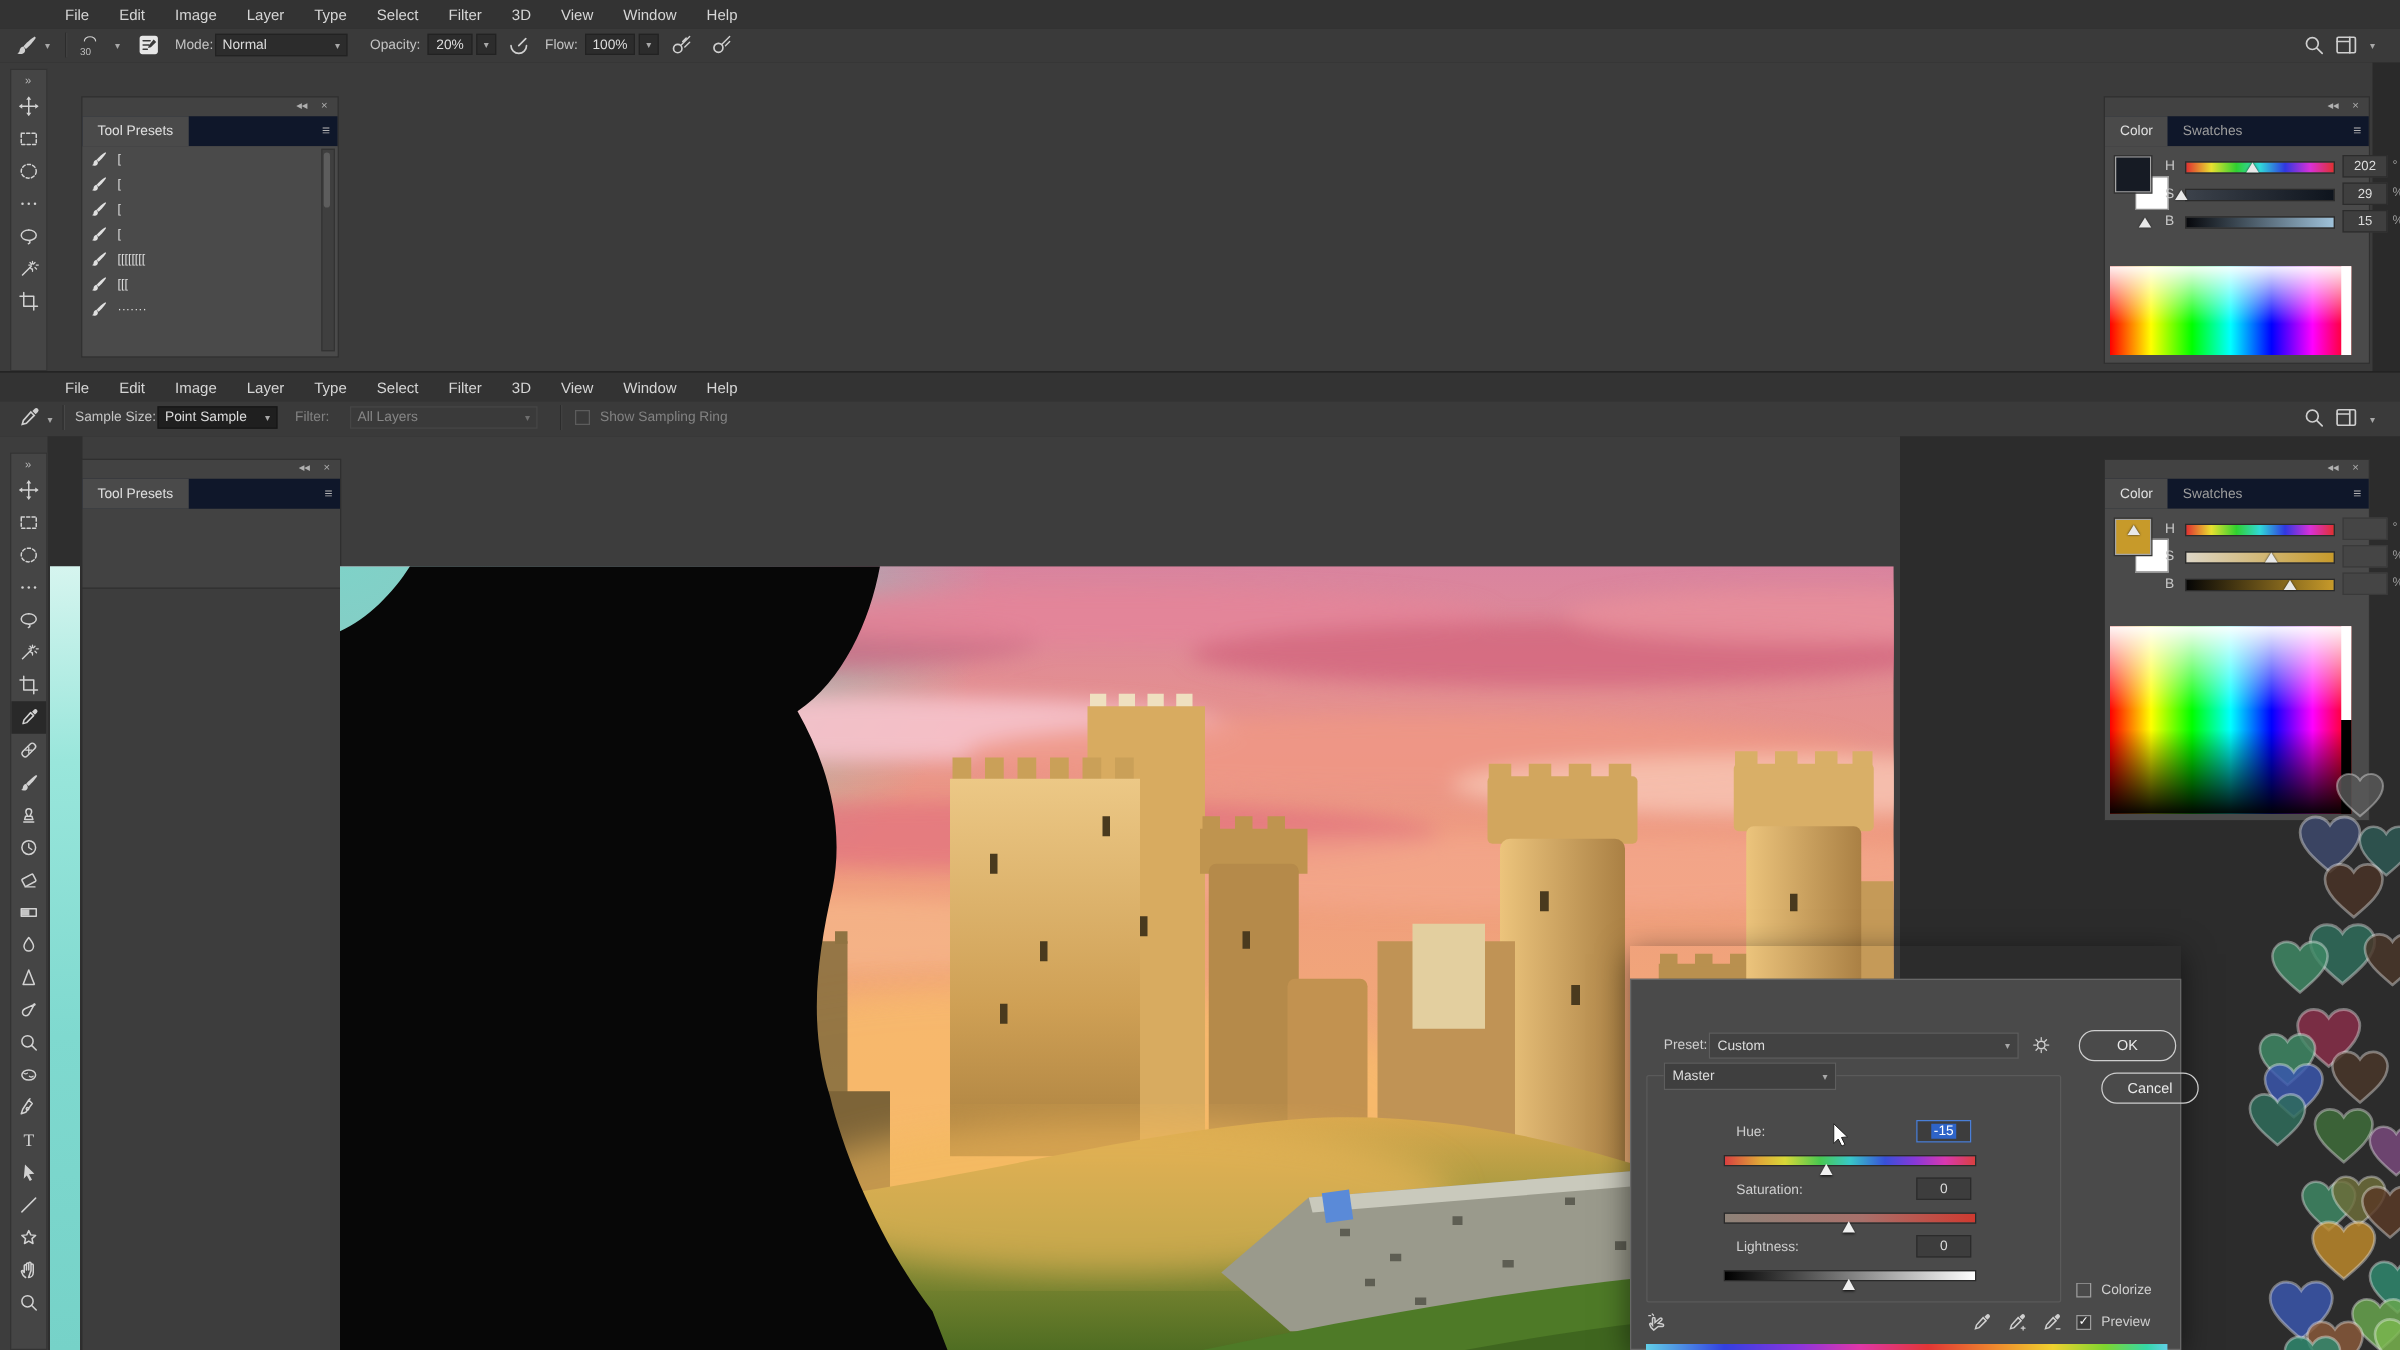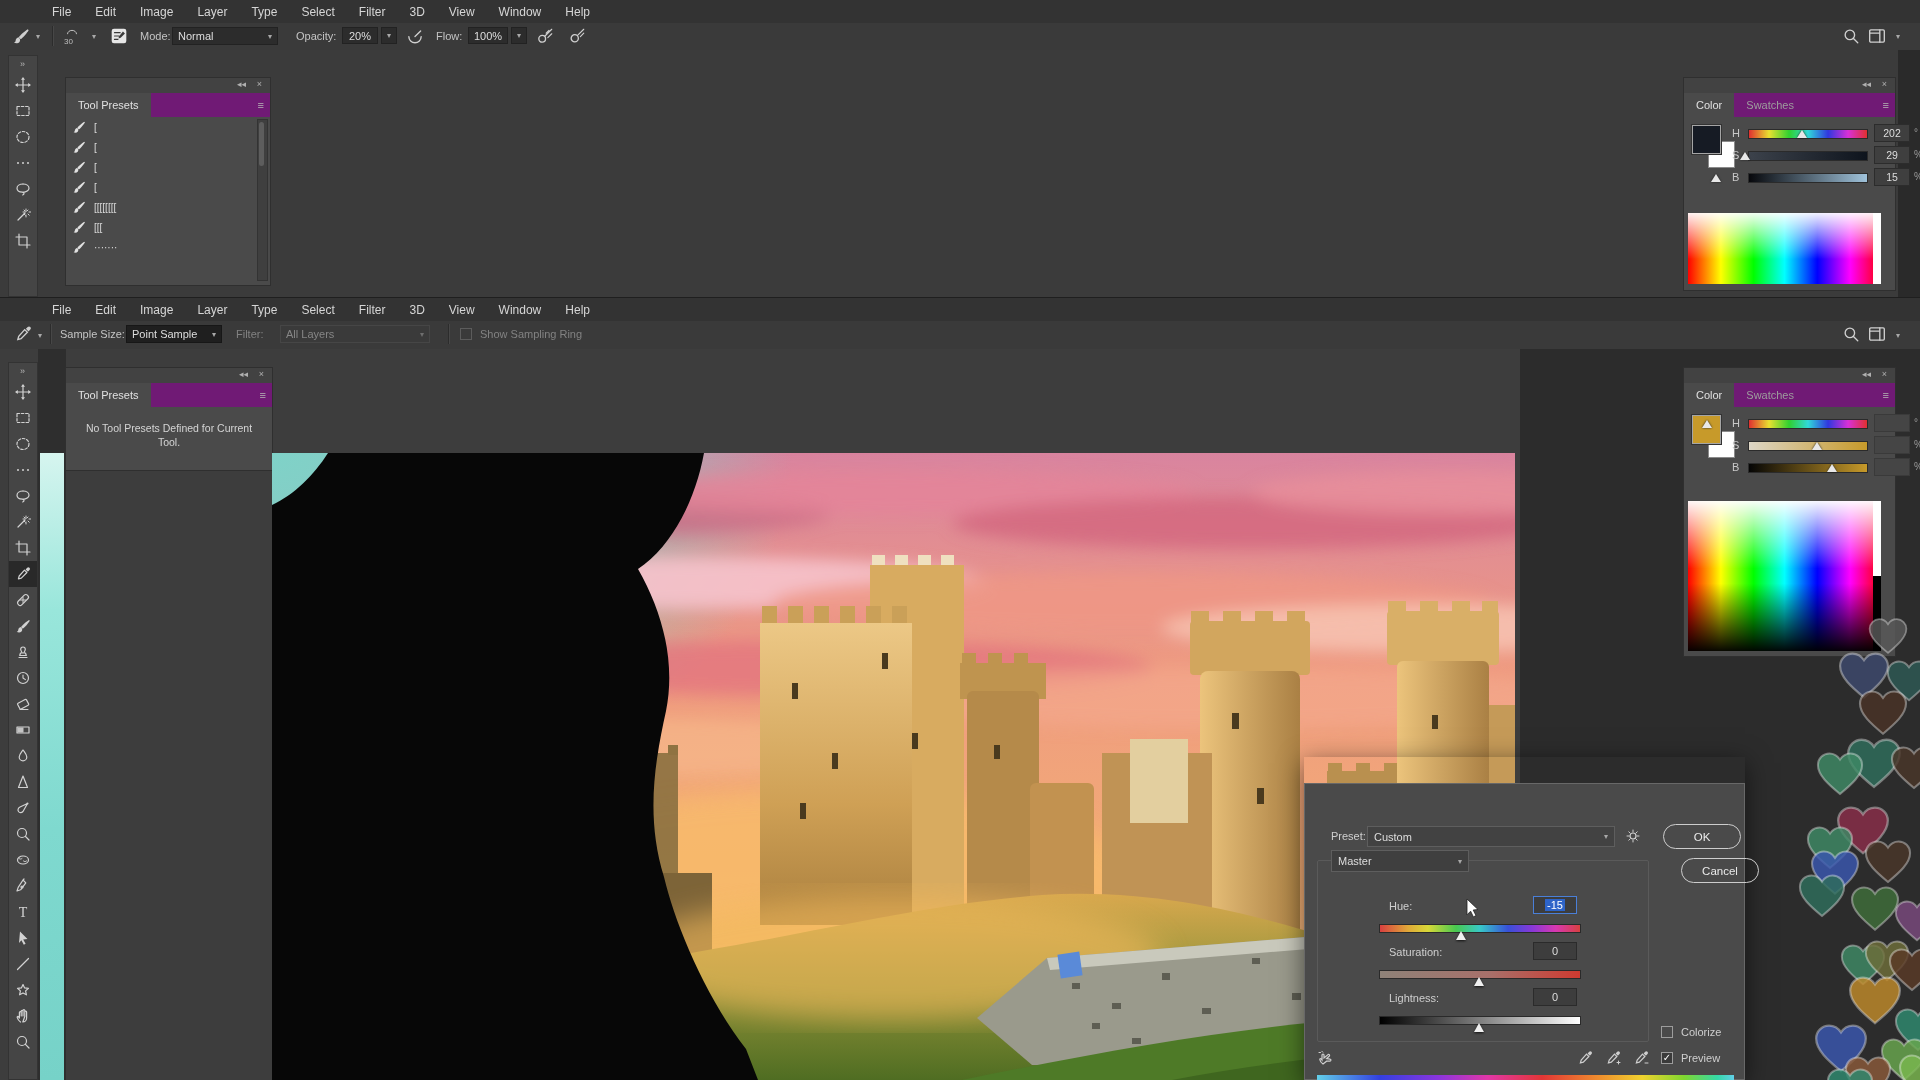--- a/index.html
+++ b/index.html
@@ -28,21 +28,21 @@
   
   .toolbar{width:30px;background:#454545;border:1px solid #333;box-sizing:border-box;}
   .tb-chevrons{color:#b5b5b5;font-size:9px;text-align:center;height:16px;line-height:16px;letter-spacing:1px;}
   .tbi{width:28px;height:26px;display:flex;align-items:center;justify-content:center;cursor:pointer;}
   .tbi svg{width:16px;height:16px;stroke:#d2d2d2;fill:none;stroke-width:1.2;stroke-linecap:round;stroke-linejoin:round;}
   .tbi svg .f{fill:#d2d2d2;stroke:none;}
   .tbi.sel{background:#292929;}
   
   .panel-head{height:15px;position:relative;}
   .ph-ic{position:absolute;top:1px;color:#b0b0b0;font-size:9px;cursor:pointer;}
-  .tabbar{height:24px;background:#701a75;display:flex;position:relative;}
+  .tabbar{height:24px;background:#0f172a;display:flex;position:relative;}
   .tab{font-size:11px;color:#9d9d9d;padding:0 12px;display:flex;align-items:center;cursor:pointer;}
   .tab.active{background:#4a4a4a;color:#e0e0e0;}
   .pmenu{position:absolute;right:6px;top:6px;color:#b5b5b5;font-size:11px;cursor:pointer;}
   .pbody{background:#4a4a4a;}
   .panel{box-shadow:0 0 0 1px #2f2f2f;}
   
   .tp-row{display:flex;align-items:center;height:20px;padding-left:6px;cursor:pointer;}
   .tp-row svg{width:14px;height:14px;}
   .tp-row svg .f{fill:#e0e0e0;stroke:none;}
   .tp-label{color:#dcdcdc;font-size:10px;margin-left:8px;}
@@ -575,23 +575,20 @@
 
 <div class="abs panel" style="left:66px;top:368px;width:206px;height:102px;background:#424242">
   <div class="panel-head">
     <span class="ph-ic" style="right:24px">◂◂</span>
     <span class="ph-ic" style="right:8px">×</span>
   </div>
   <div class="tabbar">
     <div class="tab active">Tool Presets</div>
     <span class="pmenu">≡</span>
   </div>
-  <div class="pbody" style="height:63px">
-    <div class="tp-empty">No Tool Presets Defined for Current Tool.</div>
-  </div>
 </div>
 
 <div class="abs panel" style="left:1684px;top:368px;width:211px;height:288px;background:#424242">
   <div class="panel-head">
     <span class="ph-ic" style="right:24px">◂◂</span>
     <span class="ph-ic" style="right:8px">×</span>
   </div>
   <div class="tabbar">
     <div class="tab active">Color</div>
     <div class="tab">Swatches</div>

